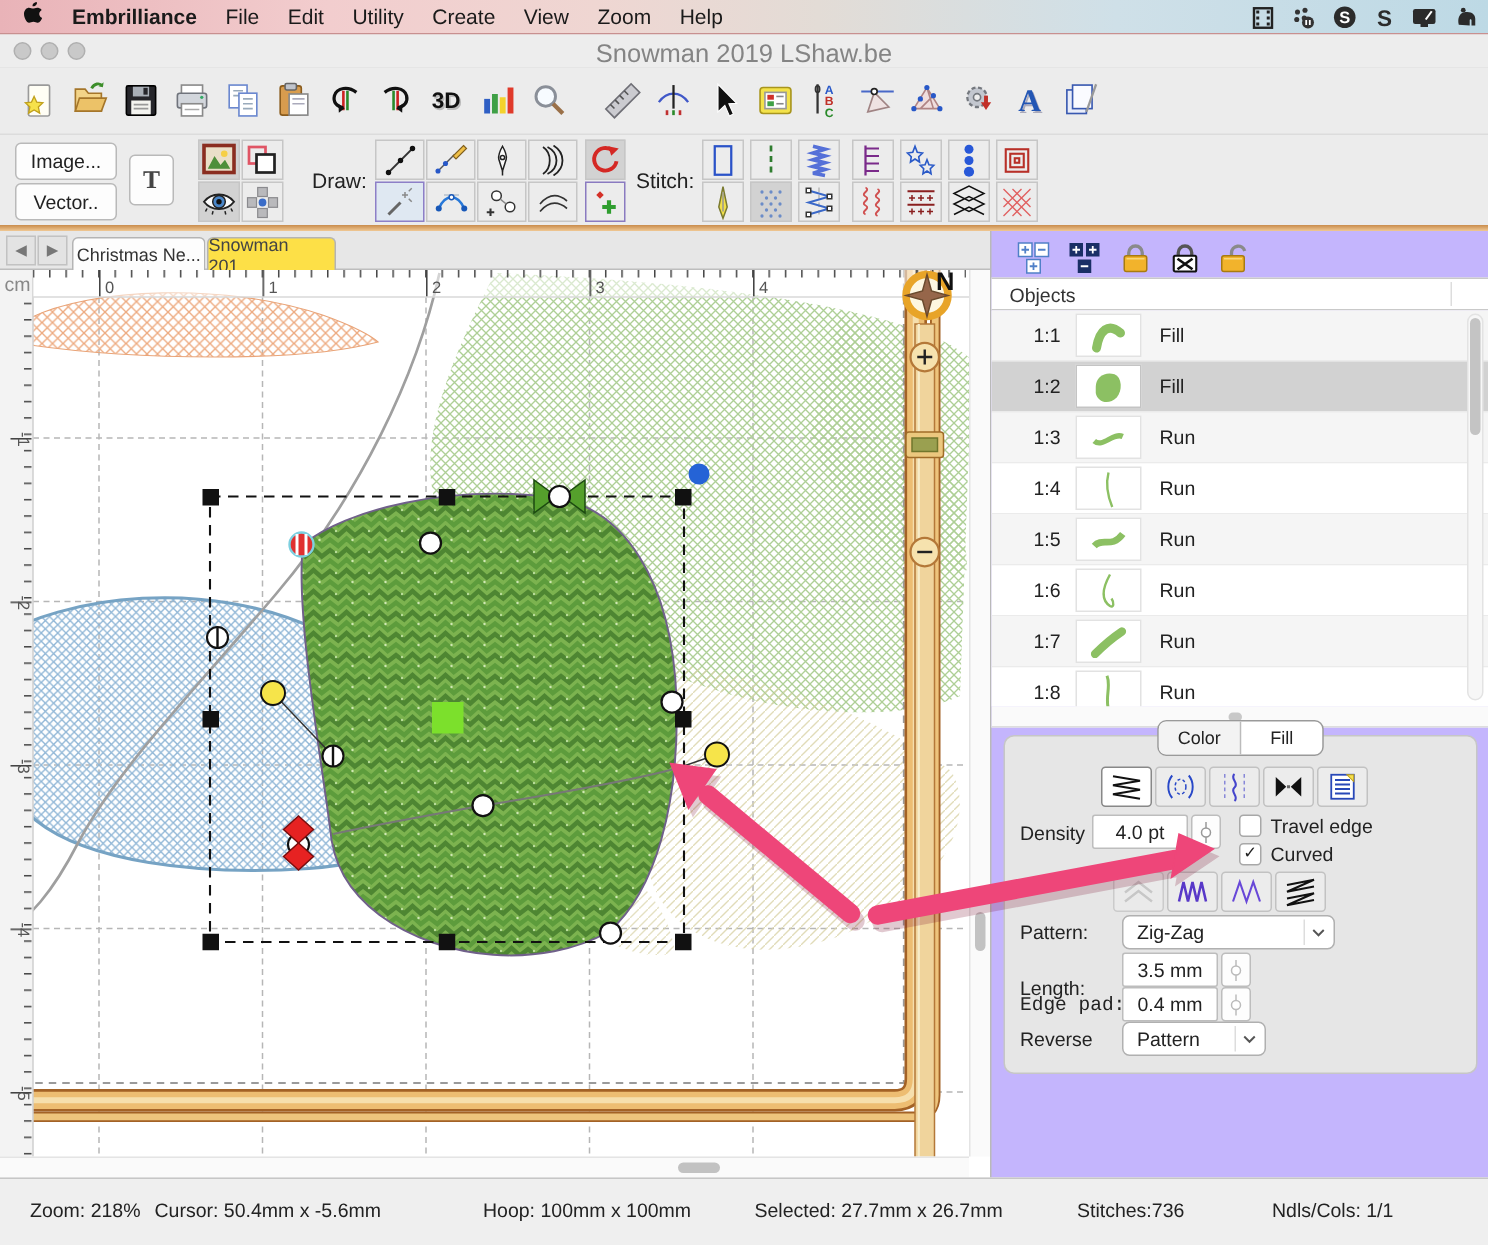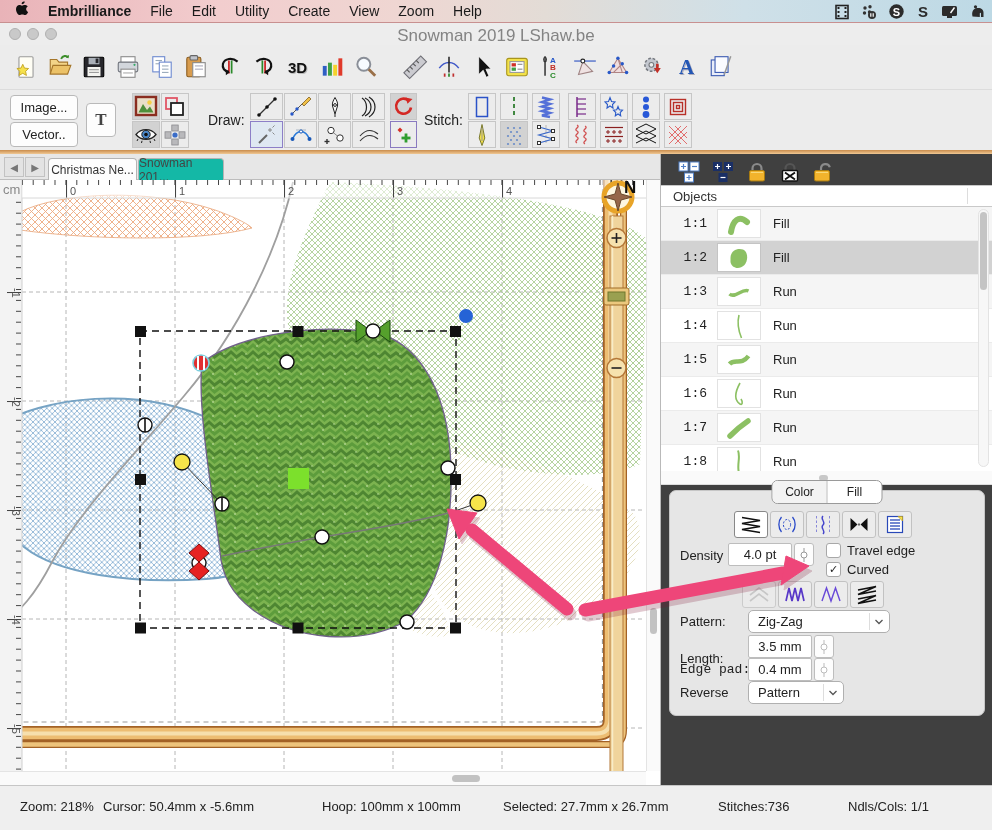--- a/index.html
+++ b/index.html
@@ -34,29 +34,29 @@
   .tabbar{position:absolute;left:0;top:154px;width:660px;height:26px;background:#e7e7e7;border-bottom:1px solid #bdbdbd;box-sizing:border-box;}
   .tab-arrow{position:absolute;top:3px;width:20px;height:20px;background:#e3e3e3;border:1px solid #c2c2c2;font-size:10px;color:#777;display:flex;align-items:center;justify-content:center;box-sizing:border-box;}
   .tab{position:absolute;top:4px;height:22px;font-size:12px;color:#333;border:1px solid #b4b4b4;border-bottom:none;border-radius:4px 4px 0 0;display:flex;align-items:center;justify-content:center;box-sizing:border-box;}
   
   .canvas-pane{position:absolute;left:0;top:180px;width:660px;height:605px;background:#fff;}
   .cv-vscroll{position:absolute;right:0;top:0;width:14px;height:591px;background:#fafafa;border-left:1px solid #e4e4e4;box-sizing:border-box;}
   .cv-vscroll .th{position:absolute;left:3px;top:428px;width:7px;height:26px;border-radius:4px;background:#c2c2c2;}
   .cv-hscroll{position:absolute;left:0;bottom:0;width:646px;height:14px;background:#fafafa;border-top:1px solid #e4e4e4;box-sizing:border-box;}
   .cv-hscroll .th{position:absolute;left:452px;top:3px;width:28px;height:7px;border-radius:4px;background:#c2c2c2;}
   
-  .panel{position:absolute;left:660px;top:154px;width:332px;height:631px;background:#404040;border-left:1px solid #b9b9b9;box-sizing:border-box;}
+  .panel{position:absolute;left:660px;top:154px;width:332px;height:631px;background:#c4b5fd;border-left:1px solid #b9b9b9;box-sizing:border-box;}
   .pico{position:absolute;top:4px;width:27px;height:27px;display:flex;align-items:center;justify-content:center;}
   .obj-header{position:absolute;left:0;top:31px;width:331px;height:22px;background:#fff;border-top:1px solid #c9c9c9;border-bottom:1px solid #c9c9c9;font-size:13px;color:#333;line-height:22px;padding-left:12px;box-sizing:border-box;}
   .obj-header .colsep{position:absolute;right:24px;top:2px;bottom:2px;width:1px;background:#ddd;}
   .obj-list{position:absolute;left:0;top:53px;width:331px;height:264px;background:#fff;overflow:hidden;}
   .orow{position:relative;height:33px;display:flex;align-items:center;border-bottom:1px solid #ebebeb;font-size:13px;background:#f5f5f5;}
   .orow.alt{background:#fff;}
   .orow.sel{background:#d2d2d2;}
-  .orow .oid{width:46px;text-align:right;padding-right:10px;color:#222;font-family:Liberation Mono, monospace;}
+  .orow .oid{width:46px;text-align:right;padding-right:10px;color:#222;}
   .orow .othumb{width:44px;height:29px;background:#fff;border:1px solid #e2e2e2;display:flex;align-items:center;justify-content:center;box-sizing:border-box;}
   .orow.sel .othumb{border-color:#c4c4c4;}
   .orow .otype{padding-left:12px;color:#222;}
   .obj-vscroll{position:absolute;right:3px;top:55px;width:11px;height:258px;background:#f7f7f7;border:1px solid #e3e3e3;border-radius:6px;box-sizing:border-box;}
   .obj-vscroll .th{position:absolute;left:1px;top:2px;width:7px;height:78px;border-radius:4px;background:#c4c4c4;}
   .obj-hscroll{position:absolute;left:0;top:317px;width:331px;height:14px;background:#fafafa;border-bottom:1px solid #ddd;box-sizing:border-box;}
   .obj-hscroll .dot{position:absolute;left:158px;top:4px;width:9px;height:6px;border-radius:3px;background:#c8c8c8;}
   .props{position:absolute;left:8px;top:336px;width:316px;height:226px;background:#e6e6e6;border:1px solid #c6c6c6;border-radius:7px;box-sizing:border-box;}
   .seg{position:absolute;left:50%;top:-11px;transform:translateX(-50%);display:flex;border:1px solid #9a9a9a;border-radius:6px;background:#fff;overflow:hidden;height:22px;}
   .seg .s{width:54px;font-size:12px;line-height:22px;text-align:center;color:#222;}
@@ -594,21 +594,21 @@
   <div class="tabbar">
     <div class="tab-arrow" style="left:4px;">
         <span>◀</span>
       </div>
     <div class="tab-arrow" style="left:25px;">
         <span>▶</span>
       </div>
     <div class="tab" style="left:48px;width:89px;background:#fdfdfd;">
         <span>Christmas Ne...</span>
       </div>
-    <div class="tab" style="left:138px;width:86px;background:#14b8a6;color:#444;">
+    <div class="tab" style="left:138px;width:86px;background:#fde047;color:#444;">
         <span>Snowman 201...</span>
       </div>
   </div>
 
   <div class="canvas-pane">
     <svg width="660" height="605" viewBox="0 0 660 605">
       <defs>
         <pattern id="pPeach" width="7" height="7" patternUnits="userSpaceOnUse">
             <path d="M0,0 L7,7 M7,0 L0,7" stroke="#edaa80" stroke-width=".9"></path>
           </pattern>

